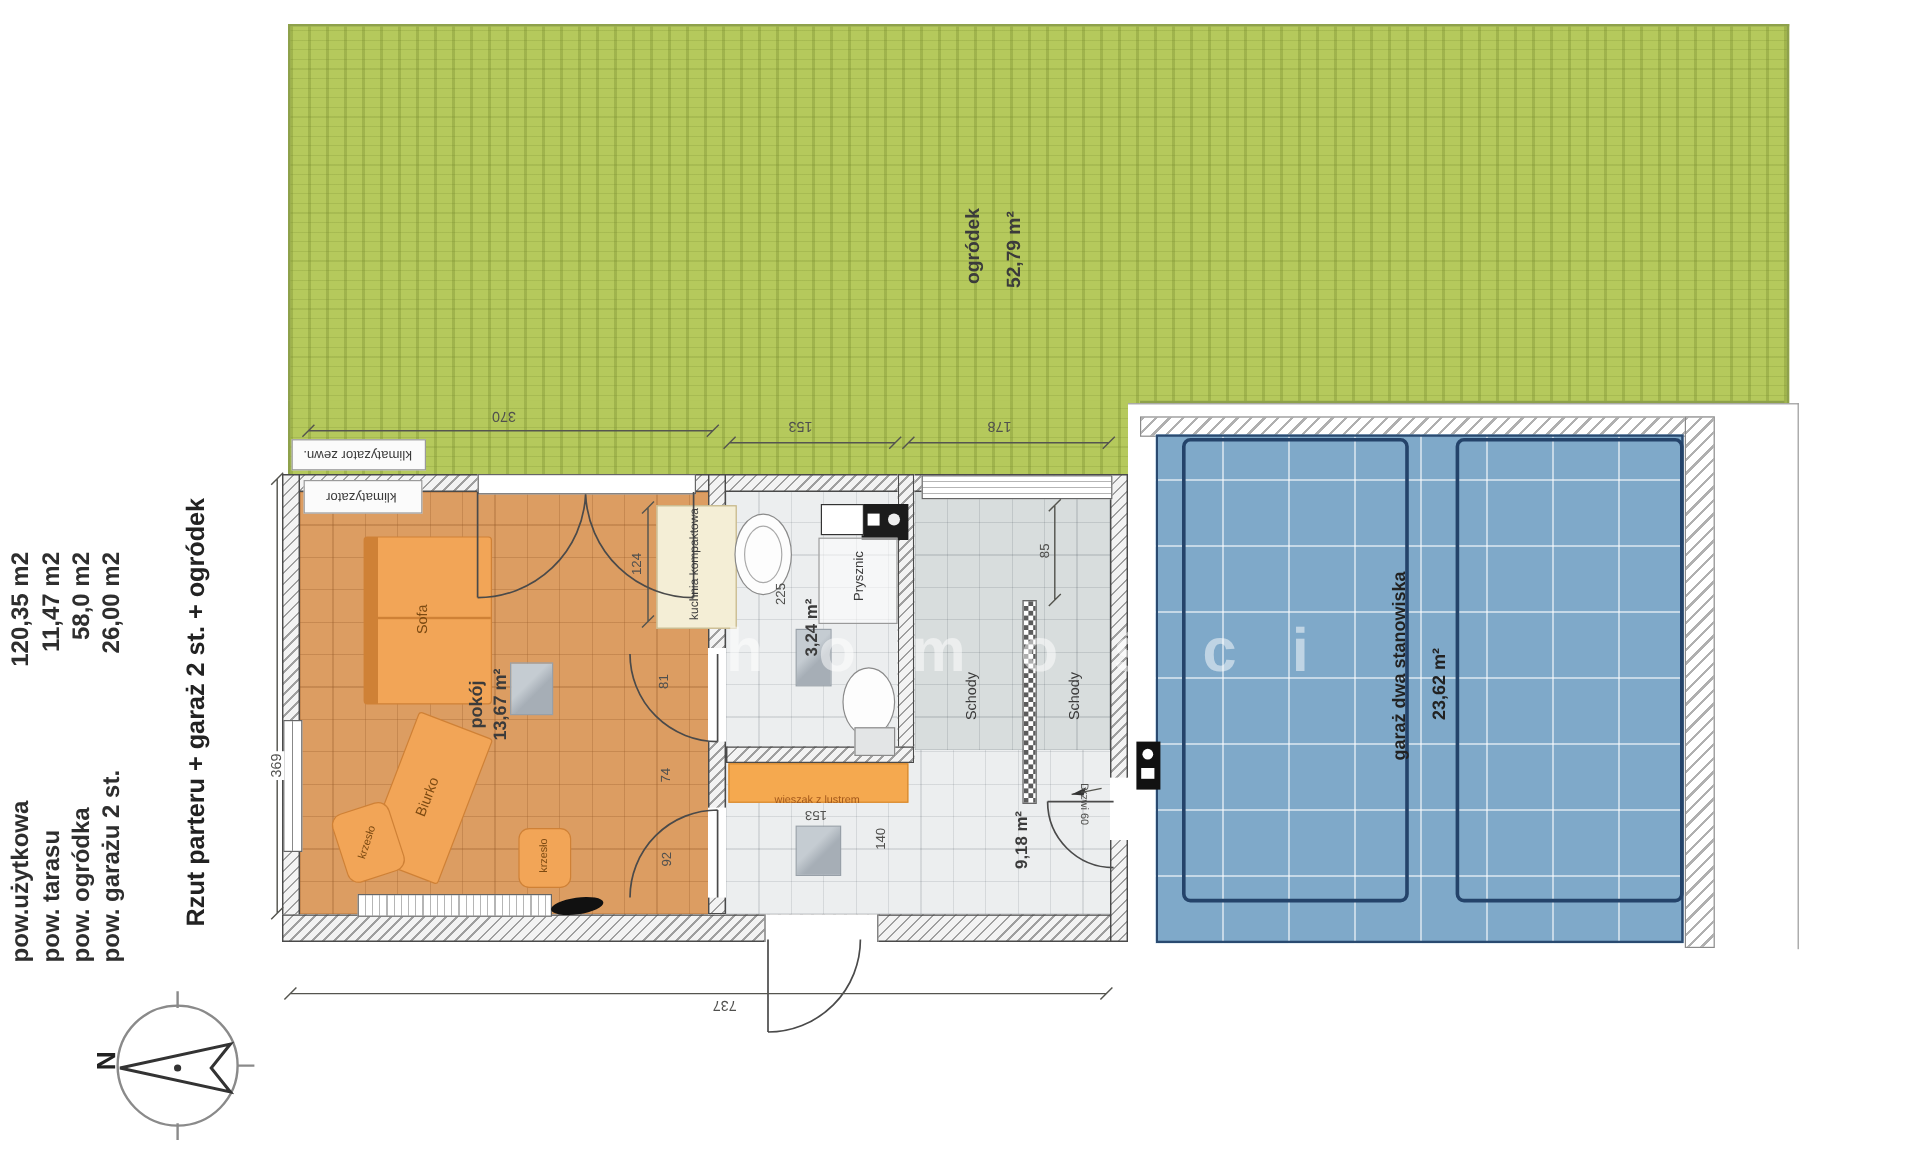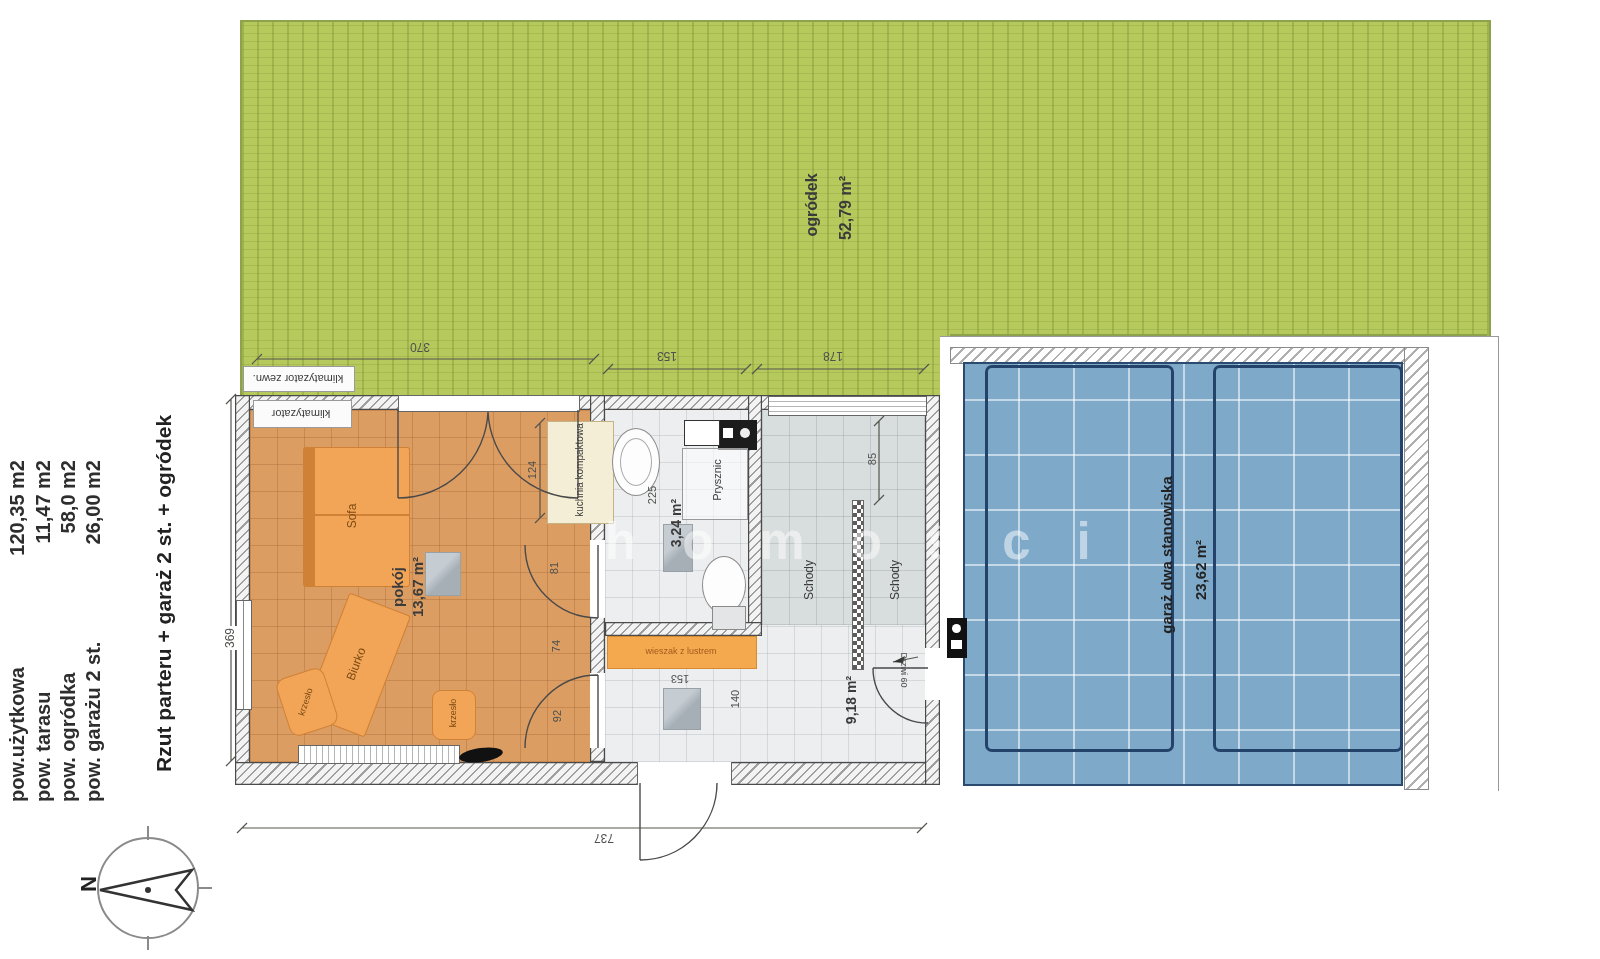--- a/index.html
+++ b/index.html
@@ -193,21 +193,21 @@
 
   <div class="lbl v b" style="left:851px;top:700px;font-size:14px;">9,18 m²</div>
   <div class="lbl v" style="left:809px;top:580px;font-size:12px;">Schody</div>
   <div class="lbl v" style="left:895px;top:580px;font-size:12px;">Schody</div>
   <div class="lbl v" style="left:580px;top:470px;font-size:10px;">kuchnia kompaktowa</div>
 
   <div class="lbl v" style="left:352px;top:516px;font-size:12px;color:#7c4a12;">Sofa</div>
   <div class="lbl" style="left:356px;top:664px;font-size:12px;color:#7c4a12;transform:translate(-50%,-50%) rotate(-69deg);">Biurko</div>
   <div class="lbl" style="left:306px;top:702px;font-size:9px;color:#7c4a12;transform:translate(-50%,-50%) rotate(-72deg);">krzesło</div>
   <div class="lbl v" style="left:453px;top:713px;font-size:9px;color:#7c4a12;">krzesło</div>
-  <div class="lbl" style="left:681px;top:651px;font-size:9px;color:#a3591c;">wieszak z lustrem</div>
+  <div class="lbl" style="left:681px;top:667px;font-size:9px;color:#a3591c;">wieszak z lustrem</div>
 
   <div class="lbl ud" style="left:298px;top:378px;font-size:11px;">klimatyzator zewn.</div>
   <div class="lbl ud" style="left:301px;top:413px;font-size:11px;">klimatyzator</div>
 
   <div class="lbl ud dim" style="left:420px;top:347px;font-size:12px;">370</div>
   <div class="lbl ud dim" style="left:667px;top:356px;font-size:12px;">153</div>
   <div class="lbl ud dim" style="left:833px;top:356px;font-size:12px;">178</div>
   <div class="lbl v dim" style="left:230px;top:638px;font-size:12px;background:#fff;padding:1px 2px;">369</div>
   <div class="lbl ud dim" style="left:604px;top:838px;font-size:12px;">737</div>
   <div class="lbl v dim" style="left:532px;top:470px;font-size:11px;">124</div>

